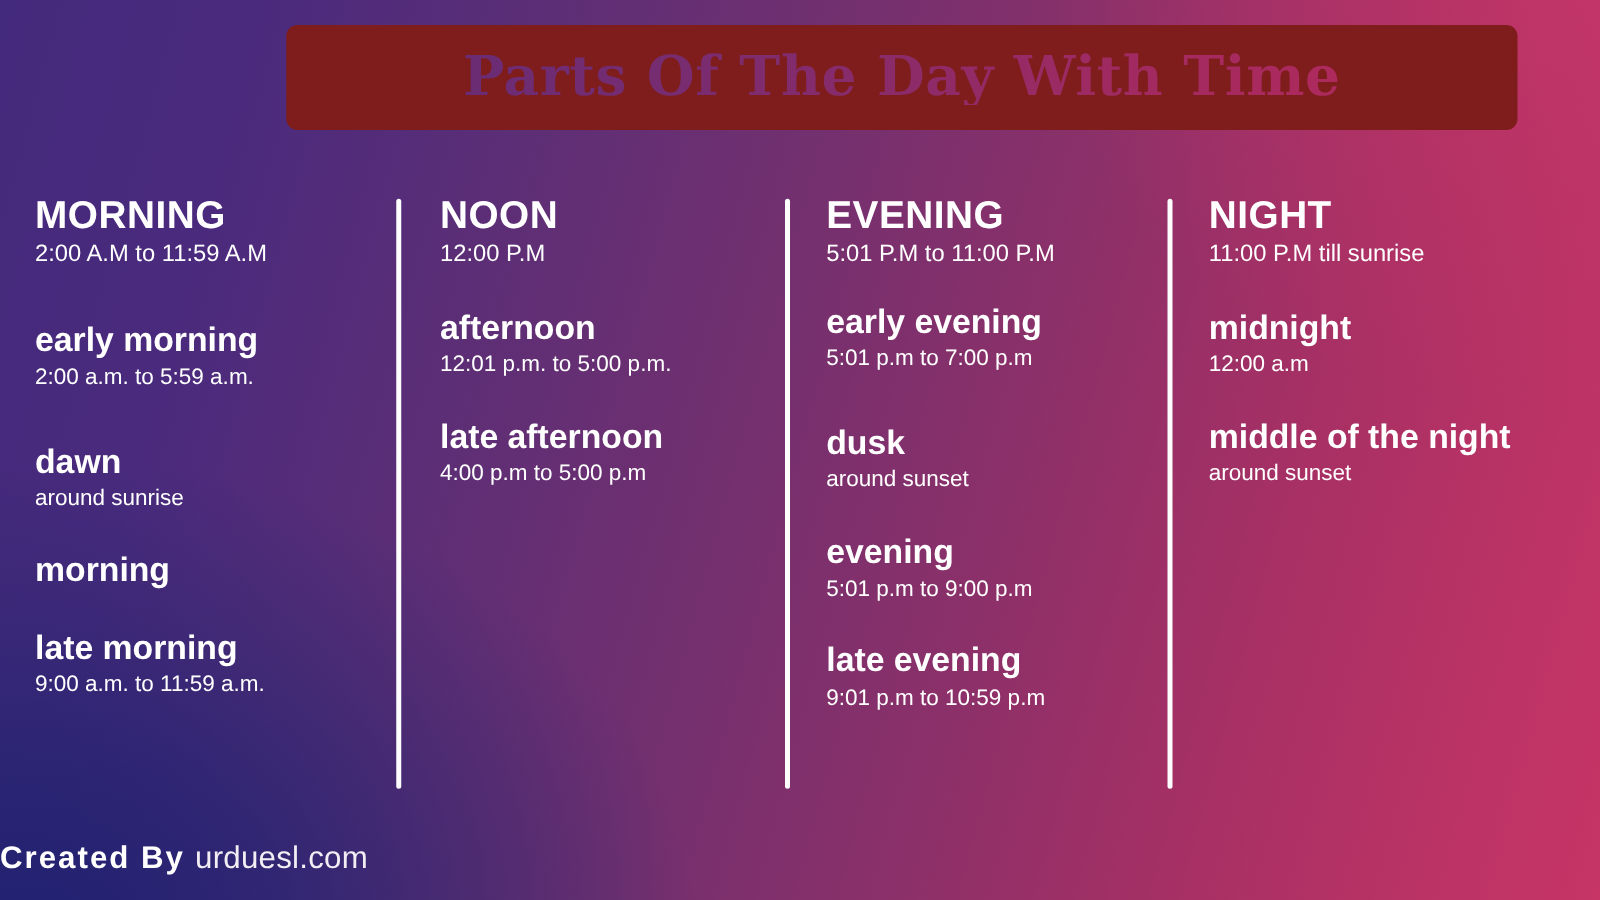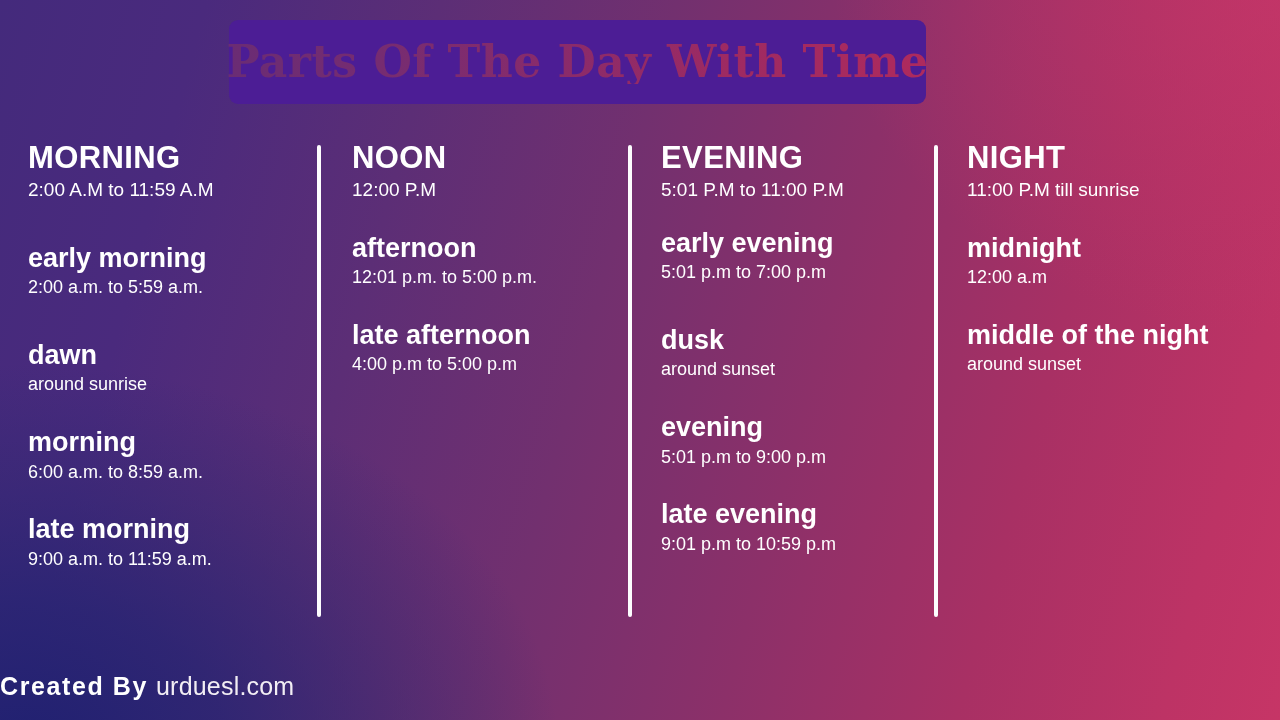--- a/index.html
+++ b/index.html
@@ -57,23 +57,23 @@
         rgba(206,56,106,0.55) 0%,
         rgba(200,54,104,0.28) 40%,
         rgba(190,52,102,0.0) 70%);
   }
 
   
   #title-plate {
     position: absolute;
     left: 229px;
     top: 20px;
-    width: 697px;
+    width: 985px;
     height: 84px;
-    background: #4c1d95;
+    background: #7f1d1d;
     border-radius: 9px;
     display: flex;
     align-items: center;
     justify-content: center;
   }
 
   #title-text {
     font-family: "DejaVu Serif", "Liberation Serif", serif;
     font-weight: 700;
     font-size: 44px;
@@ -89,21 +89,21 @@
     -webkit-background-clip: text;
     background-clip: text;
     -webkit-text-fill-color: transparent;
     color: #8a2b6a;
   }
 
   
   #columns {
     position: absolute;
     left: 0;
-    top: 142px;
+    top: 156px;
     width: 1166px;
     height: 480px;
   }
 
   .column {
     position: absolute;
     top: 0;
     color: #ffffff;
   }
 
@@ -224,21 +224,20 @@
         <div class="entry-time">2:00 a.m. to 5:59 a.m.</div>
       </div>
 
       <div class="entry">
         <div class="entry-name">dawn</div>
         <div class="entry-time">around sunrise</div>
       </div>
 
       <div class="entry">
         <div class="entry-name">morning</div>
-        <div class="entry-time">6:00 a.m. to 8:59 a.m.</div>
       </div>
 
       <div class="entry">
         <div class="entry-name">late morning</div>
         <div class="entry-time">9:00 a.m. to 11:59 a.m.</div>
       </div>
     </div>
 
     <div class="column col-1">
       <div class="col-heading">NOON</div>

